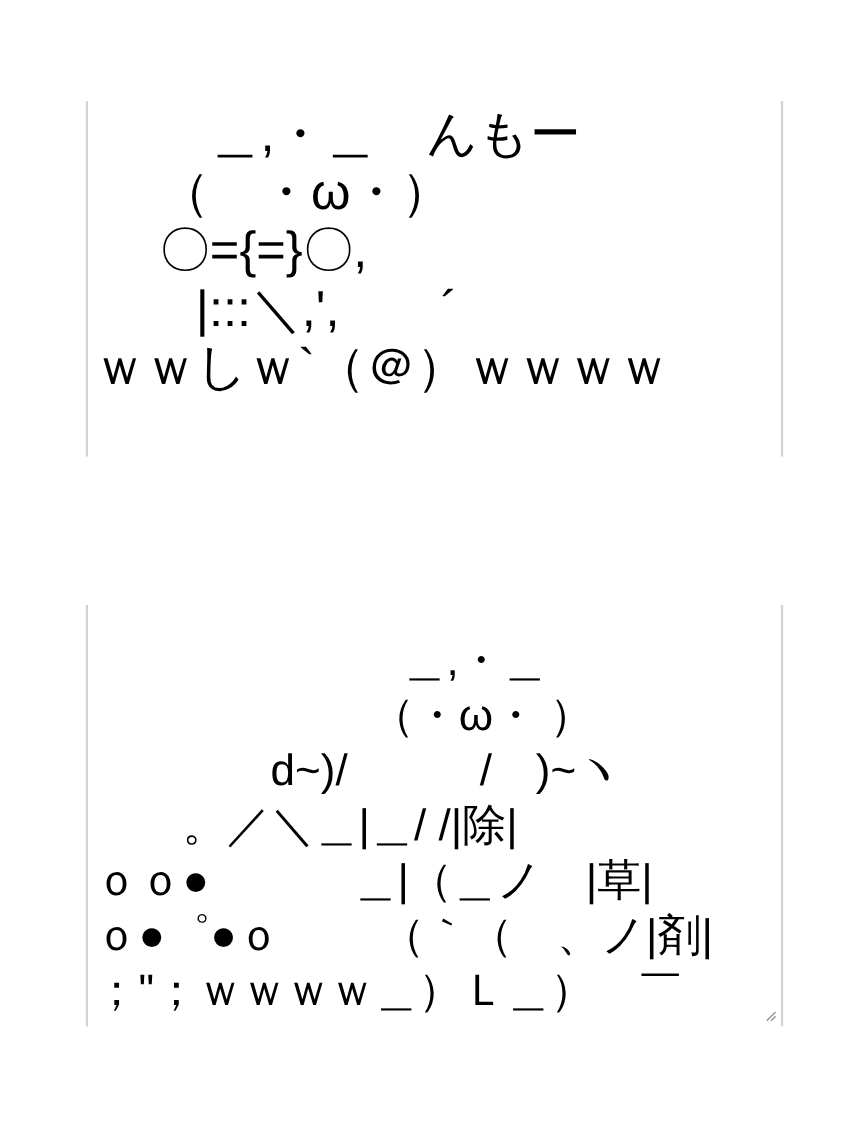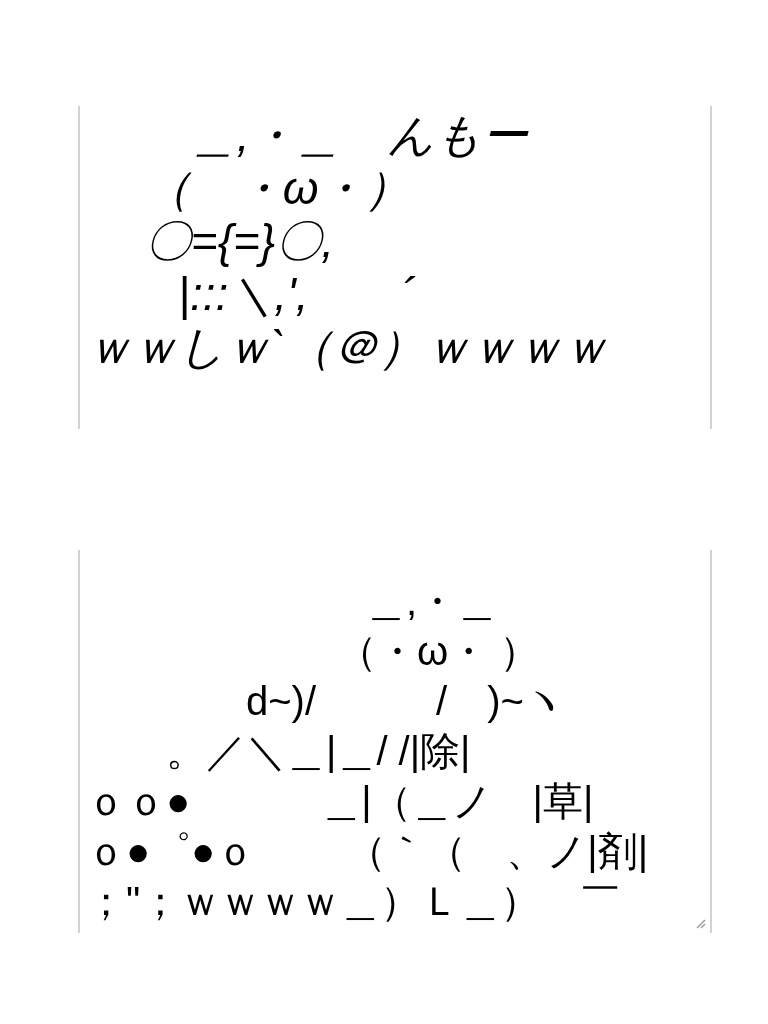--- a/index.html
+++ b/index.html
@@ -19,23 +19,22 @@
     position: absolute;
     left: 78px;
     width: 634px;
     box-sizing: border-box;
     background: #ffffff;
     border-left: 2px solid #d2d2d2;
     border-right: 2px solid #d2d2d2;
     overflow: hidden;
   }
   .aa-panel-1 {
-    top: 106px;
+    top: 92px;
     height: 323px;
-    font-style: italic;
   }
   .aa-panel-2 {
     top: 550px;
     height: 383px;
   }
   .aa-text {
     margin: 0;
     color: #000000;
     white-space: pre;
     font-family: "Liberation Sans", sans-serif;

